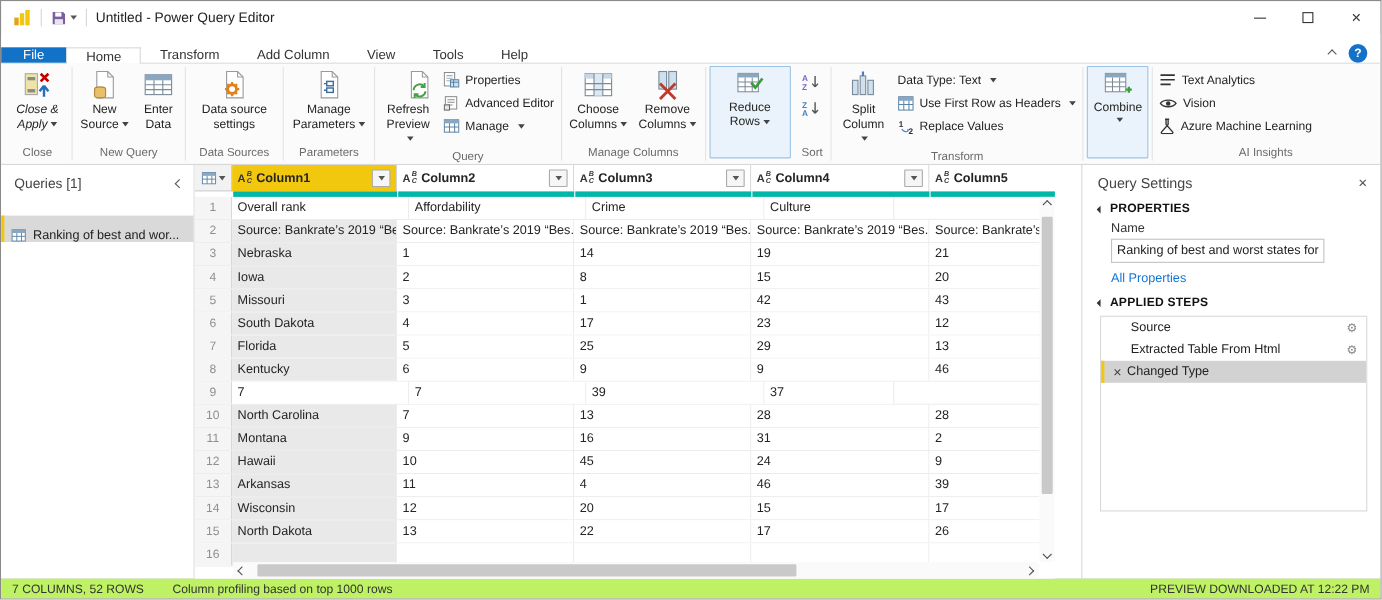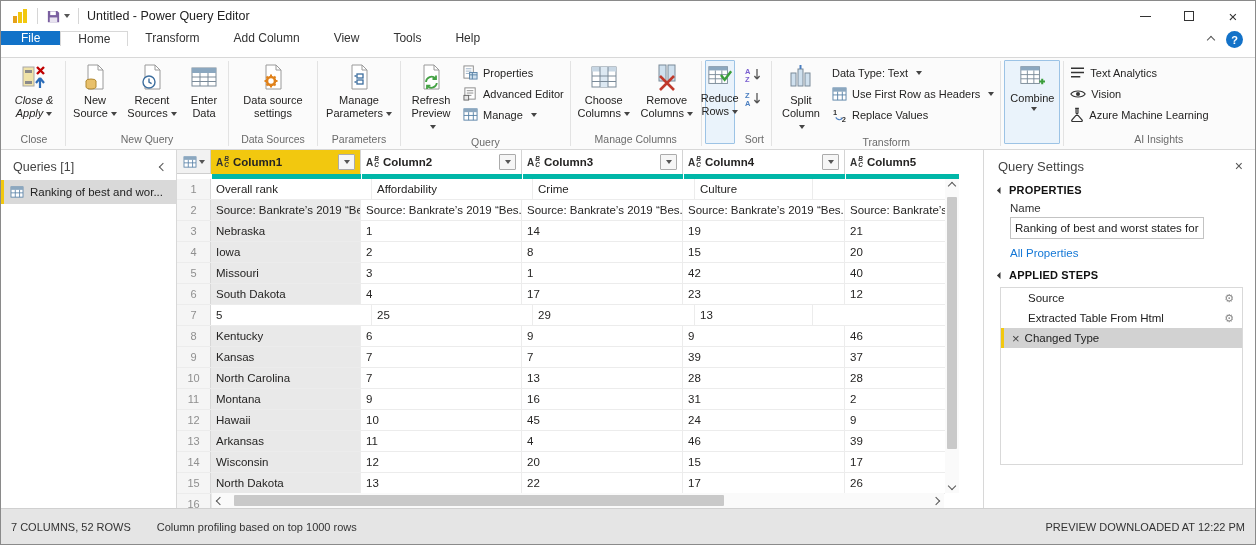--- a/index.html
+++ b/index.html
@@ -10,21 +10,21 @@
   
   .titlebar{height:30px;display:flex;align-items:center;padding-left:10px;flex:0 0 auto;}
   .tb-sep{width:1px;height:16px;background:#d6d6d6;margin:0 8px;}
   .tb-title{font-size:12.5px;color:#222;}
   .tb-spacer{flex:1;}
   .winbtn{width:44px;height:30px;display:flex;align-items:center;justify-content:center;font-size:13px;color:#333;cursor:default;}
   .winbtn .sq{width:10px;height:10px;border:1px solid #333;}
   .winbtn .mn{width:11px;height:1px;background:#333;}
 
   
-  .menubar{height:27px;display:flex;align-items:flex-start;border-bottom:1px solid #d8d8d8;flex:0 0 auto;background:#fff;}
+  .menubar{height:27px;display:flex;align-items:flex-end;border-bottom:1px solid #d8d8d8;flex:0 0 auto;background:#fff;}
   .mtab{padding:0 17px;font-size:12px;display:flex;align-items:center;color:#333;cursor:default;}
   .mtab.file{background:var(--file-tab-blue,#1272C8);color:#fff;padding:0 20px;}
   .mtab.active{position:relative;border:1px solid #d8d8d8;border-bottom:none;background:#fff;margin-bottom:-1px;z-index:2;}
   .menu-right{margin-left:auto;display:flex;align-items:center;gap:12px;padding-right:12px;}
   .chev{display:inline-block;width:6px;height:6px;border-left:1.5px solid #555;border-bottom:1.5px solid #555;}
   .chev.up{transform:rotate(135deg);}
   .chev.left{transform:rotate(45deg);}
   .chev.right{transform:rotate(225deg);}
   .chev.down{transform:rotate(-45deg);}
   .helpbtn{width:17px;height:17px;border-radius:50%;background:#1372c8;color:#fff;font-size:11px;font-weight:bold;
@@ -47,22 +47,22 @@
   .sorticons{display:flex;flex-direction:column;gap:5px;padding-top:4px;}
   .icon{flex:0 0 auto;display:block;}
 
   
   .main{flex:1;display:flex;min-height:0;}
 
   
   .qpanel{width:176px;border-right:1px solid #d8d8d8;padding-top:8px;flex:0 0 auto;background:#fff;}
   .qpanel-head{display:flex;align-items:center;padding:2px 10px 6px 12px;font-size:12.5px;color:#444;}
   .qpanel-head .chev{margin-left:auto;}
-  .qitem{display:flex;align-items:center;gap:6px;height:24px;background:#d9d9d9;border-left:3px solid var(--accent-gold,#F2C80F);
-         padding:0 6px;font-size:11.5px;color:#222;white-space:nowrap;overflow:hidden;cursor:default;}
+  .qitem{display:flex;align-items:flex-end;gap:6px;height:24px;background:#d9d9d9;border-left:3px solid var(--accent-gold,#F2C80F);
+         padding:0 6px;font-size:11.5px;color:#222;white-space:nowrap;overflow:hidden;cursor:default;margin-top:16px;}
 
   
   .gridwrap{flex:1;position:relative;overflow:hidden;background:#fff;}
   .grid-header{display:flex;height:24px;}
   .corner{width:34px;flex:0 0 auto;background:#f2f2f2;border-right:1px solid #cfcfcf;border-bottom:1px solid #cfcfcf;
           display:flex;align-items:center;justify-content:center;gap:2px;}
   .ghc{display:flex;align-items:center;gap:4px;padding:0 5px;border-right:1px solid #d4d4d4;font-weight:bold;
        font-size:11.5px;color:#252423;flex:0 0 auto;overflow:hidden;white-space:nowrap;cursor:default;background:#fff;}
   .ghc.sel{background:var(--accent-gold,#F2C80F);}
   .c0{width:150px;} .c1{width:161px;} .c2{width:161px;} .c3{width:162px;} .c4{width:118px;border-right:none;}
@@ -102,21 +102,21 @@
   .name-input{width:194px;height:22px;margin-left:12px;border:1px solid #c3c3c3;font-size:11.5px;padding:0 4px;
               font-family:"Liberation Sans",sans-serif;color:#222;}
   .all-props{margin:8px 0 10px 12px;color:var(--link-blue,#1377D6);cursor:default;}
   .steps-box{margin:4px 0 0 2px;border:1px solid #d9d9d9;height:178px;background:#fff;overflow:hidden;}
   .step{display:flex;align-items:center;height:20px;padding-left:27px;font-size:11.5px;color:#222;cursor:default;}
   .step .gear{margin-left:auto;margin-right:8px;color:#8a8a8a;font-size:11px;}
   .step.sel{background:#d2d2d2;border-left:3px solid var(--accent-gold,#F2C80F);padding-left:8px;}
   .step .delx{font-size:13px;color:#444;margin-right:5px;}
 
   
-  .statusbar{height:36px;border-top:1px solid #d0d0d0;background:#e5e5e5;display:flex;align-items:center;
+  .statusbar{height:18px;border-top:1px solid #d0d0d0;background:#bef264;display:flex;align-items:center;
              padding:0 10px;font-size:11px;color:#333;flex:0 0 auto;gap:26px;}
   .sb-right{margin-left:auto;text-align:right;}
 </style>
 </head>
 <body>
 
 <div class="app">
 
   <div class="titlebar">
     <svg class="icon" width="18" height="18" viewBox="0 0 18 18">
@@ -182,29 +182,20 @@
       <div class="rbuttons">
         <div class="bigbtn" style="width:52px;">
           <svg class="icon" width="28" height="28" viewBox="0 0 28 28">
             <path d="M7 2h10l5 5v19H7z" fill="#fff" stroke="#9a9a9a"></path>
             <path d="M17 2v5h5" fill="none" stroke="#9a9a9a"></path>
             <ellipse cx="10" cy="18" rx="5" ry="2" fill="#e8c06b" stroke="#b08830"></ellipse>
             <path d="M5 18v6c0 1.1 2.2 2 5 2s5-.9 5-2v-6" fill="#e8c06b" stroke="#b08830"></path>
           </svg>
           <div class="lblwrap"><span>New Source</span><span class="caret"></span></div>
         </div>
-        <div class="bigbtn" style="width:58px;">
-          <svg class="icon" width="28" height="28" viewBox="0 0 28 28">
-            <path d="M7 2h10l5 5v19H7z" fill="#fff" stroke="#9a9a9a"></path>
-            <path d="M17 2v5h5" fill="none" stroke="#9a9a9a"></path>
-            <circle cx="11" cy="19" r="6" fill="#fff" stroke="#3d6e9e" stroke-width="1.4"></circle>
-            <path d="M11 15.5V19l2.6 1.6" stroke="#3d6e9e" stroke-width="1.4" fill="none"></path>
-          </svg>
-          <div class="lblwrap"><span>Recent Sources</span><span class="caret"></span></div>
-        </div>
         <div class="bigbtn" style="width:42px;">
           <svg class="icon" width="28" height="28" viewBox="0 0 28 28">
             <rect x="2" y="5" width="24" height="18" fill="#fff" stroke="#7a8a98"></rect>
             <rect x="2" y="5" width="24" height="5" fill="#8ba7bf"></rect>
             <path d="M2 14h24M2 18.5h24M10 10v13M18 10v13" stroke="#7a8a98" fill="none"></path>
           </svg>
           <div class="lblwrap"><span>Enter Data</span></div>
         </div>
       </div>
       <div class="rlabel">New Query</div>
@@ -239,21 +230,21 @@
           </svg>
           <div class="lblwrap"><span>Manage Parameters</span><span class="caret"></span></div>
         </div>
       </div>
       <div class="rlabel">Parameters</div>
     </div>
     <div class="rsep"></div>
 
     <div class="rgroup">
       <div class="rbuttons">
-        <div class="bigbtn" style="width:54px;">
+        <div class="bigbtn" style="width:54px;align-items:flex-end;">
           <svg class="icon" width="28" height="28" viewBox="0 0 28 28">
             <path d="M7 2h10l5 5v19H7z" fill="#fff" stroke="#9a9a9a"></path>
             <path d="M17 2v5h5" fill="none" stroke="#9a9a9a"></path>
             <path d="M9 19a5.5 5.5 0 0 1 9.5-3.5" fill="none" stroke="#44a244" stroke-width="1.8"></path>
             <path d="M19 12.5v3.5h-3.5" fill="none" stroke="#44a244" stroke-width="1.8"></path>
             <path d="M19.8 20a5.5 5.5 0 0 1-9.3 3.2" fill="none" stroke="#44a244" stroke-width="1.8"></path>
             <path d="M10 26v-3.4h3.4" fill="none" stroke="#44a244" stroke-width="1.8"></path>
           </svg>
           <div class="lblwrap"><span>Refresh Preview</span><span class="caret"></span></div>
         </div>
@@ -309,21 +300,21 @@
           </svg>
           <div class="lblwrap"><span>Remove Columns</span><span class="caret"></span></div>
         </div>
       </div>
       <div class="rlabel">Manage Columns</div>
     </div>
     <div class="rsep"></div>
 
     <div class="rgroup">
       <div class="hilite">
-        <div class="bigbtn" style="width:28px;">
+        <div class="bigbtn" style="width:72px;">
           <svg class="icon" width="26" height="26" viewBox="0 0 28 28">
             <rect x="2" y="4" width="20" height="18" fill="#fff" stroke="#7a8a98"></rect>
             <rect x="2" y="4" width="20" height="4" fill="#8ba7bf"></rect>
             <path d="M2 12.5h20M2 17h20M9 8v14M16 8v14" stroke="#7a8a98" fill="none"></path>
             <path d="M15 13l4 5 7-9" fill="none" stroke="#3a9e3a" stroke-width="2.6"></path>
           </svg>
           <div class="lblwrap"><span>Reduce Rows</span><span class="caret"></span></div>
         </div>
       </div>
     </div>
@@ -563,48 +554,48 @@
             <div class="cell c2">8</div>
             <div class="cell c3">15</div>
             <div class="cell c4">20</div>
           </div>
           <div class="grid-row">
             <div class="rownum">5</div>
             <div class="cell c0 selcol">Missouri</div>
             <div class="cell c1">3</div>
             <div class="cell c2">1</div>
             <div class="cell c3">42</div>
-            <div class="cell c4">40</div>
+            <div class="cell c4">43</div>
           </div>
           <div class="grid-row">
             <div class="rownum">6</div>
             <div class="cell c0 selcol">South Dakota</div>
             <div class="cell c1">4</div>
             <div class="cell c2">17</div>
             <div class="cell c3">23</div>
             <div class="cell c4">12</div>
           </div>
           <div class="grid-row">
             <div class="rownum">7</div>
+            <div class="cell c0 selcol">Florida</div>
             <div class="cell c1">5</div>
             <div class="cell c2">25</div>
             <div class="cell c3">29</div>
             <div class="cell c4">13</div>
           </div>
           <div class="grid-row">
             <div class="rownum">8</div>
             <div class="cell c0 selcol">Kentucky</div>
             <div class="cell c1">6</div>
             <div class="cell c2">9</div>
             <div class="cell c3">9</div>
             <div class="cell c4">46</div>
           </div>
           <div class="grid-row">
             <div class="rownum">9</div>
-            <div class="cell c0 selcol">Kansas</div>
             <div class="cell c1">7</div>
             <div class="cell c2">7</div>
             <div class="cell c3">39</div>
             <div class="cell c4">37</div>
           </div>
           <div class="grid-row">
             <div class="rownum">10</div>
             <div class="cell c0 selcol">North Carolina</div>
             <div class="cell c1">7</div>
             <div class="cell c2">13</div>

